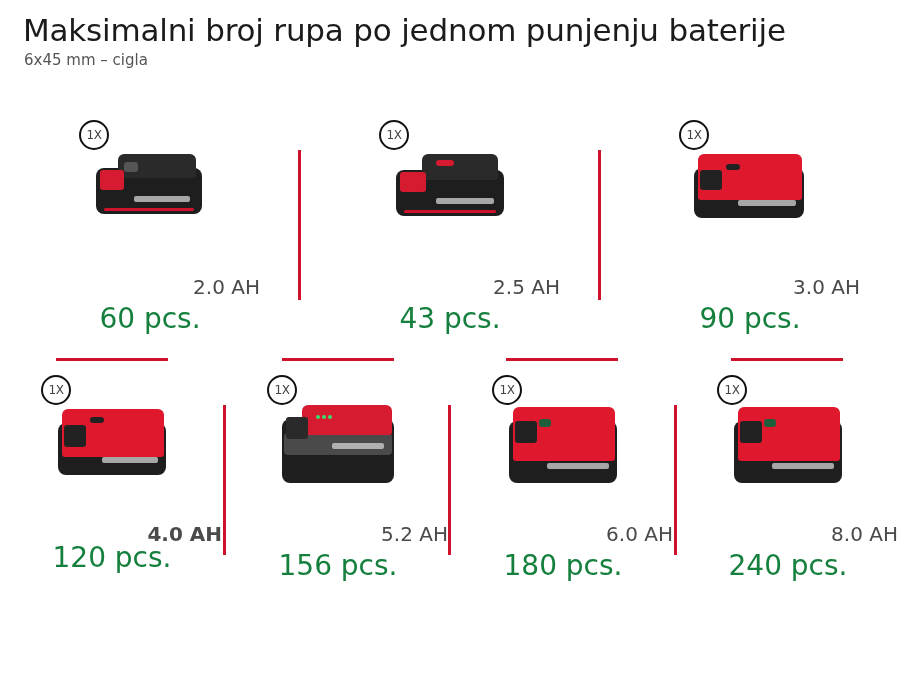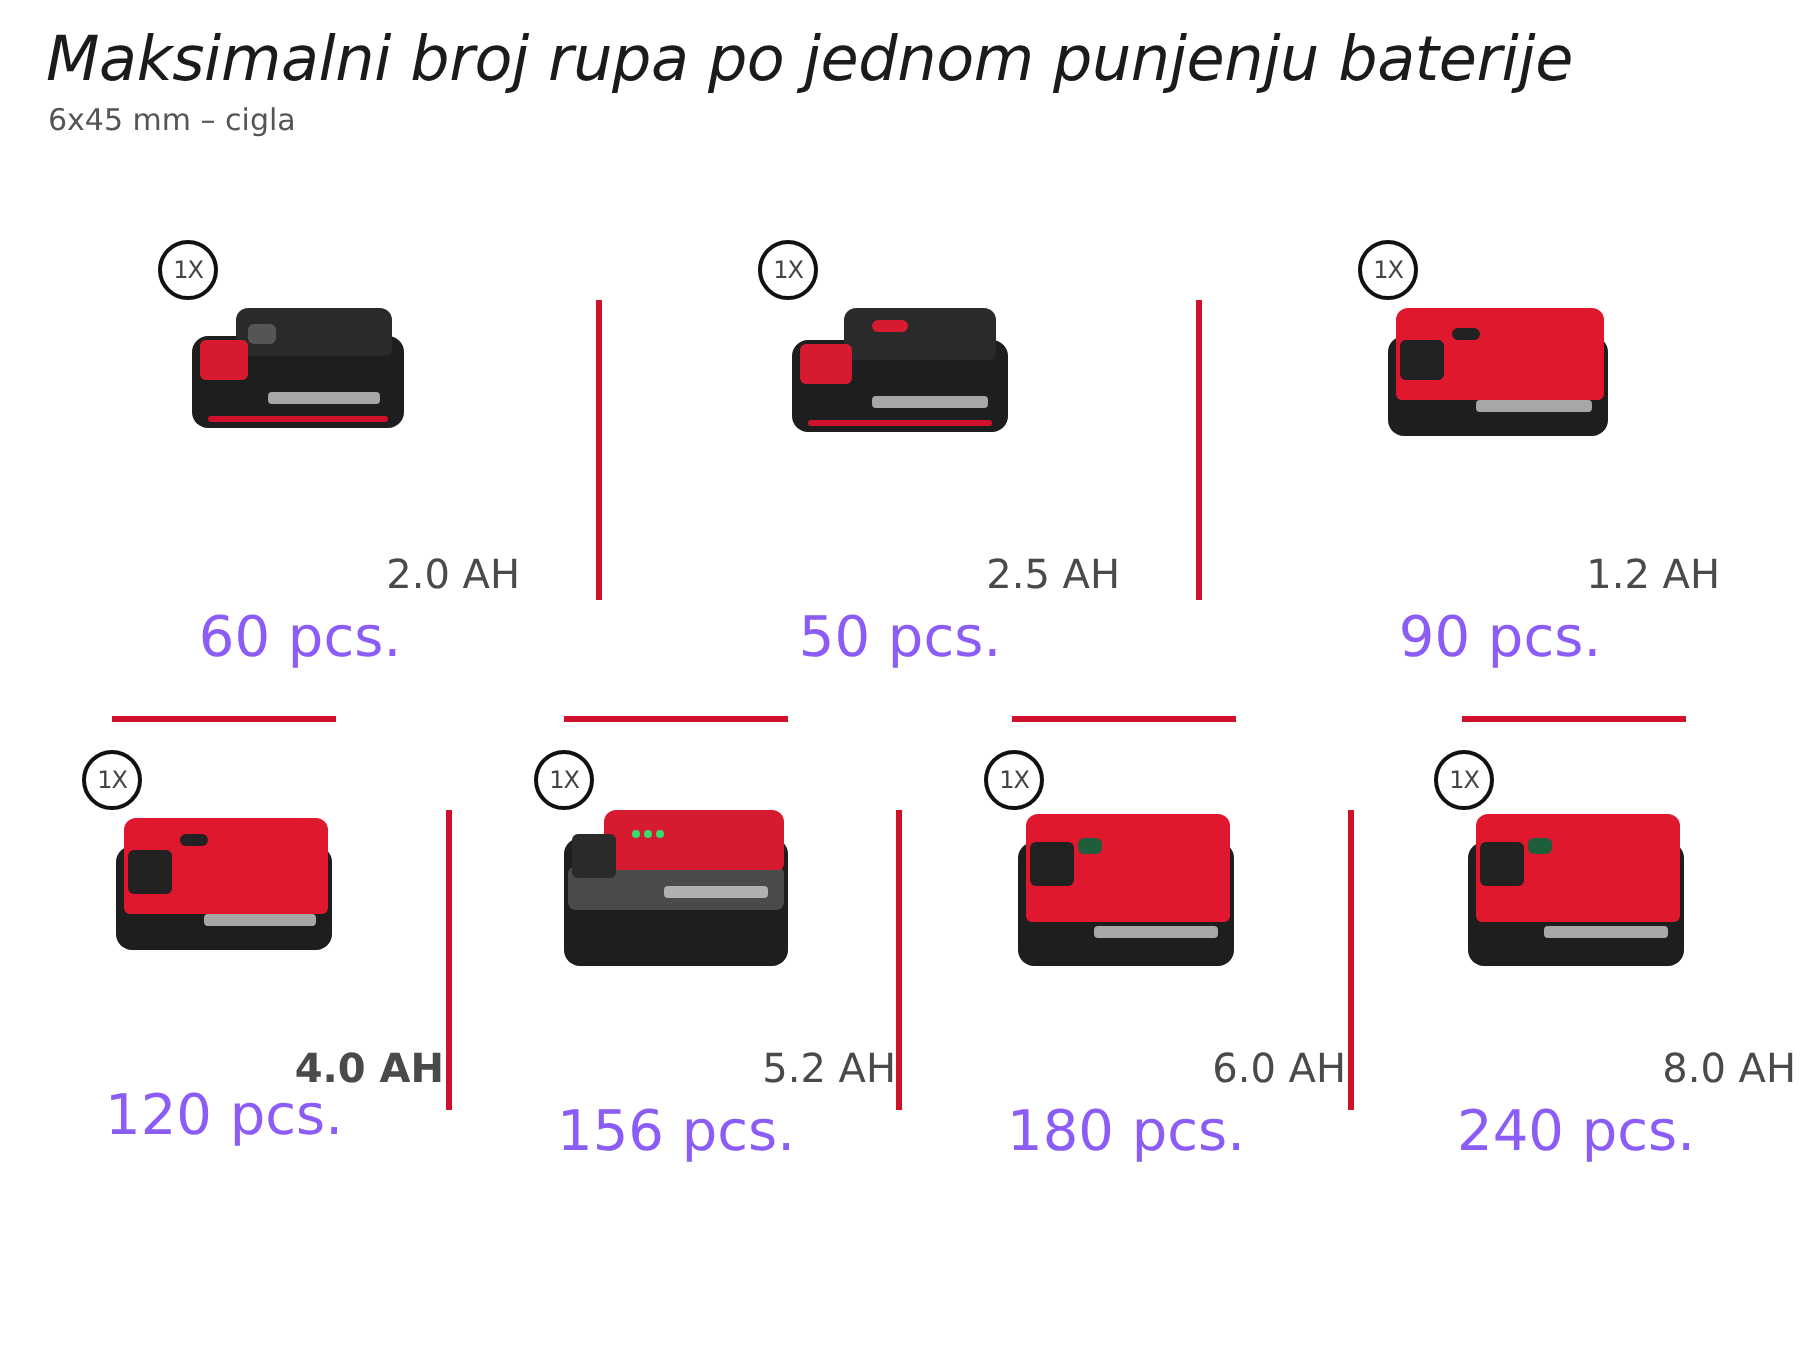--- a/index.html
+++ b/index.html
@@ -1,26 +1,26 @@
 <!DOCTYPE html>
 <html><head>
 <meta charset="utf-8">
 <style>
   html, body { margin:0; padding:0; }
   body { width:900px; height:675px; background:#ffffff; position:relative; overflow:hidden;
          font-family:"DejaVu Sans", "Liberation Sans", sans-serif; color:#222; }
-  .title { position:absolute; left:23px; top:12px; font-size:31px; font-weight:400; color:#1b1b1b; letter-spacing:-0.2px; white-space:nowrap;font-style:italic; }
+  .title { position:absolute; left:23px; top:12px; font-size:31px; font-weight:400; color:#1b1b1b; letter-spacing:-0.2px; white-space:nowrap; }
   .subtitle { position:absolute; left:24px; top:51px; font-size:15px; color:#555; white-space:nowrap; }
 
   .cell { position:absolute; width:220px; height:220px; }
   .badge { position:absolute; width:26px; height:26px; border:2.5px solid #111; border-radius:50%;
            font-size:12px; color:#444; display:flex; align-items:center; justify-content:center; letter-spacing:-0.5px; }
   .battery { position:absolute; }
   .cap { position:absolute; width:220px; text-align:right; font-size:20px; color:#4a4a4a; }
-  .pcs { position:absolute; width:220px; text-align:center; font-size:28px; color:#8b5cf6; }
+  .pcs { position:absolute; width:220px; text-align:center; font-size:28px; color:#15803d; }
 
   .vline { position:absolute; width:3px; background:#d0112b; }
   .hline { position:absolute; height:3px; background:#d0112b; }
 
   
   .bat-body { position:absolute; border-radius:8px; }
   .bat-top { position:absolute; border-radius:6px 6px 3px 3px; }
   .bat-latch { position:absolute; border-radius:3px; }
   .bat-label { position:absolute; height:6px; border-radius:2px; background:#c9c9c9; opacity:0.8; }
   .bat-stripe { position:absolute; height:3px; background:#d0112b; border-radius:2px; }
@@ -62,33 +62,33 @@
   <div class="badge" style="left:39px; top:10px;">1X</div>
   <div class="battery" style="left:56px; top:42px; width:110px; height:66px;">
     <div class="bat-body" style="left:0; top:18px; width:108px; height:46px; background:#1e1e1e;"></div>
     <div class="bat-top" style="left:26px; top:2px; width:76px; height:26px; background:#2a2a2a;"></div>
     <div class="bat-latch" style="left:4px; top:20px; width:26px; height:20px; background:#d61a2f;"></div>
     <div class="bat-latch" style="left:40px; top:8px; width:18px; height:6px; background:#d61a2f;"></div>
     <div class="bat-label" style="left:40px; top:46px; width:58px;"></div>
     <div class="bat-stripe" style="left:8px; top:58px; width:92px;"></div>
   </div>
   <div class="cap" style="left:0; top:165px;">2.5 AH</div>
-  <div class="pcs" style="left:0; top:192px;">50 pcs.</div>
+  <div class="pcs" style="left:0; top:192px;">43 pcs.</div>
 </div>
 
 <div class="cell" style="left:640px; top:110px;">
   <div class="badge" style="left:39px; top:10px;">1X</div>
   <div class="battery" style="left:54px; top:40px; width:112px; height:70px;">
     <div class="bat-body" style="left:0; top:18px; width:110px; height:50px; background:#1e1e1e;"></div>
     <div class="bat-top" style="left:4px; top:4px; width:104px; height:46px; background:#e0182d;"></div>
     <div class="bat-latch" style="left:6px; top:20px; width:22px; height:20px; background:#222;"></div>
     <div class="bat-latch" style="left:32px; top:14px; width:14px; height:6px; background:#222;"></div>
     <div class="bat-label" style="left:44px; top:50px; width:58px;"></div>
   </div>
-  <div class="cap" style="left:0; top:165px;">1.2 AH</div>
+  <div class="cap" style="left:0; top:165px;">3.0 AH</div>
   <div class="pcs" style="left:0; top:192px;">90 pcs.</div>
 </div>
 
 <div class="cell" style="left:2px; top:365px;">
   <div class="badge" style="left:39px; top:10px;">1X</div>
   <div class="battery" style="left:56px; top:40px; width:110px; height:72px;">
     <div class="bat-body" style="left:0; top:18px; width:108px; height:52px; background:#1e1e1e;"></div>
     <div class="bat-top" style="left:4px; top:4px; width:102px; height:48px; background:#e0182d;"></div>
     <div class="bat-latch" style="left:6px; top:20px; width:22px; height:22px; background:#222;"></div>
     <div class="bat-latch" style="left:32px; top:12px; width:14px; height:6px; background:#222;"></div>

